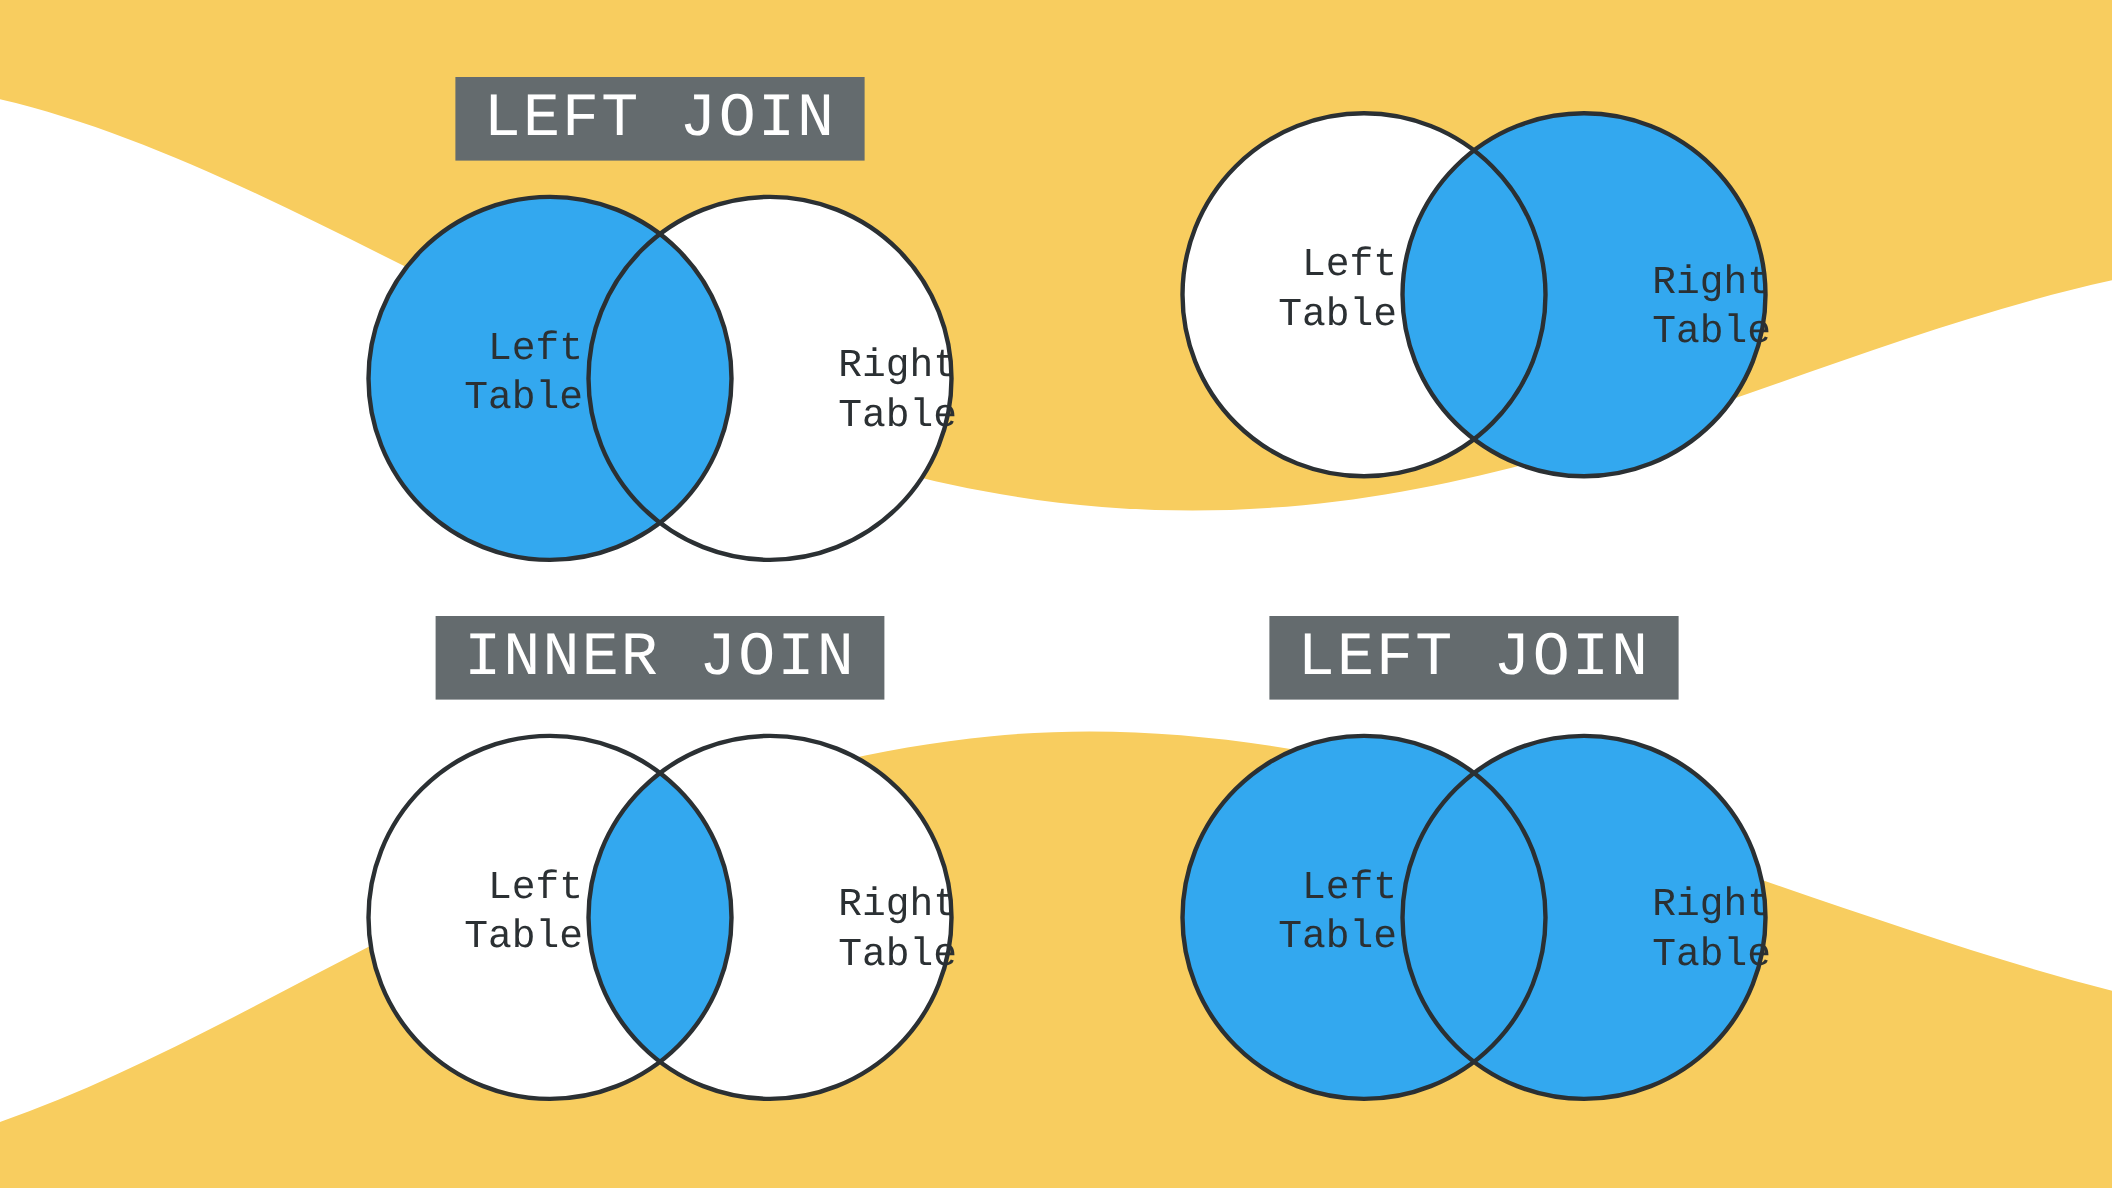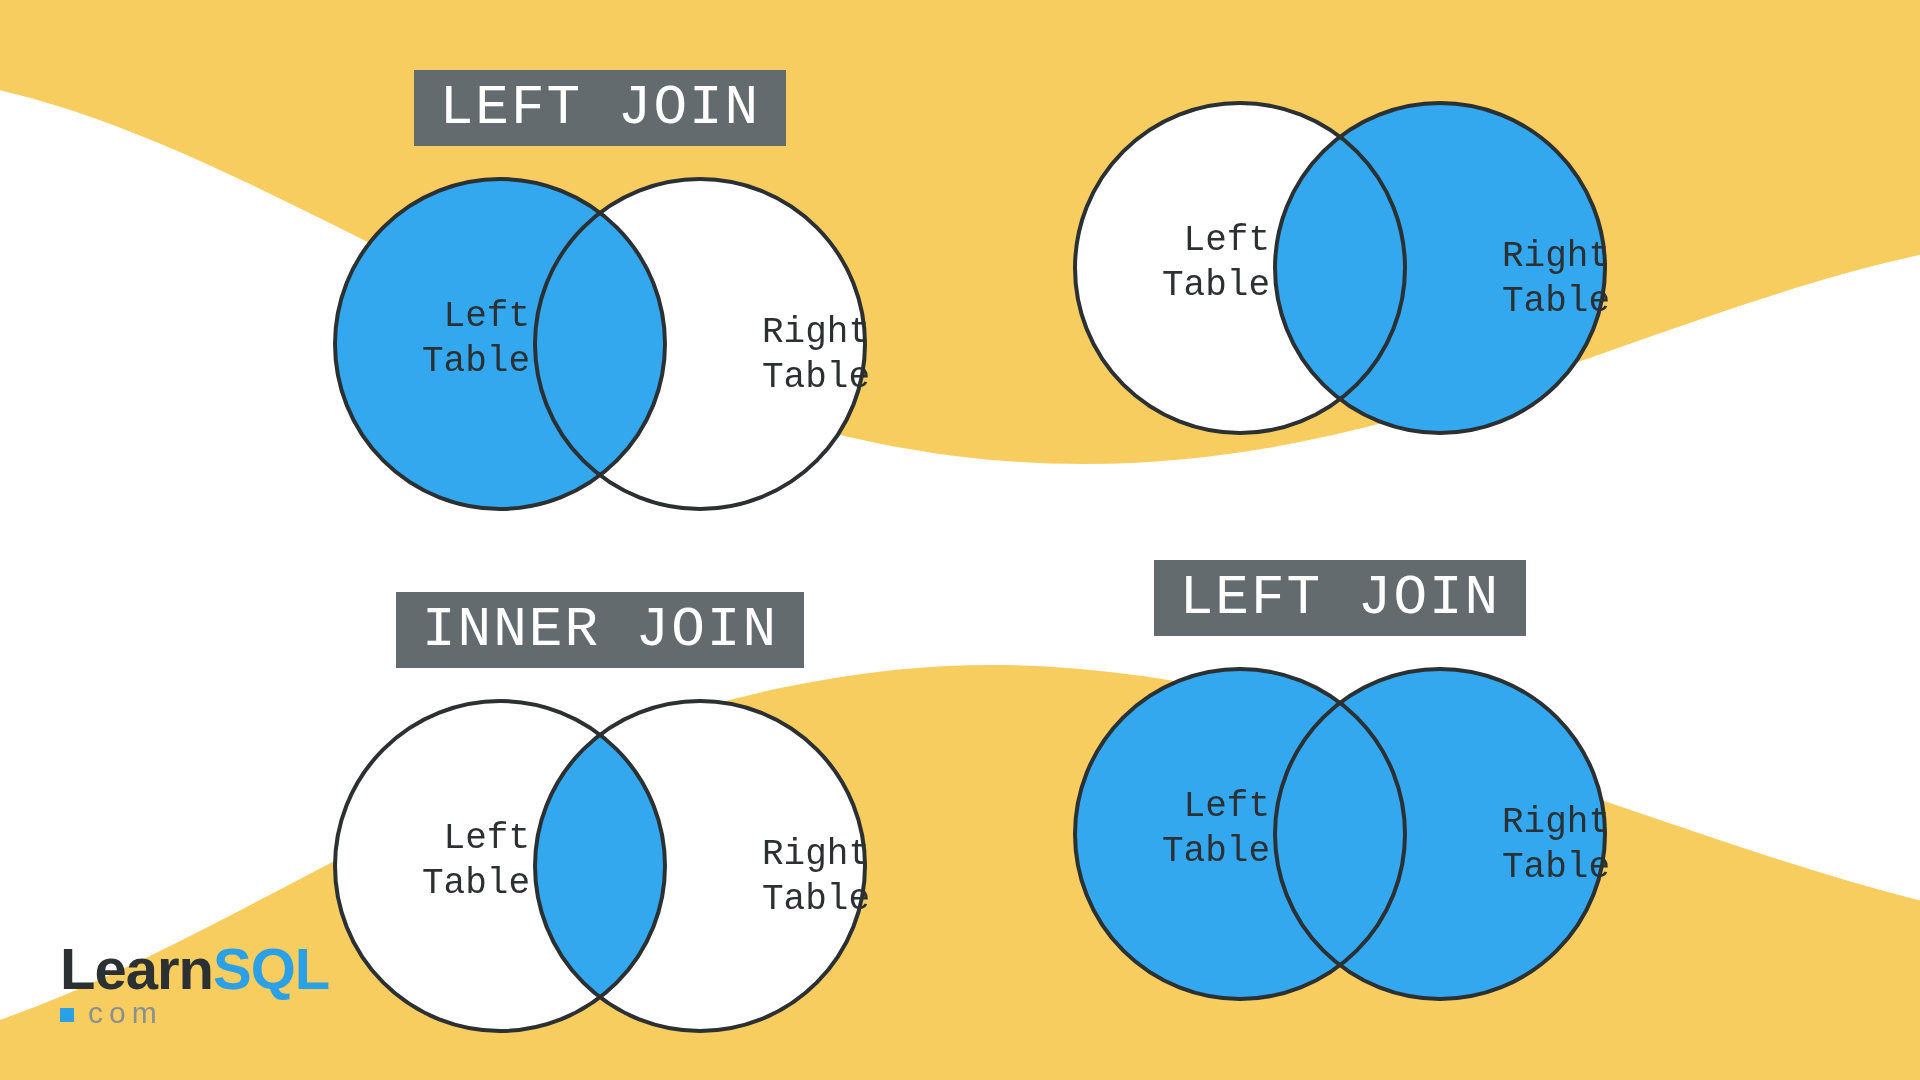--- a/index.html
+++ b/index.html
@@ -32,21 +32,21 @@
   }
 
   
   .quad {
     position: absolute;
     width: 720px;
     text-align: center;
   }
   .quad-left-join  { left: 240px; top: 70px; }
   .quad-right-join { left: 980px; top: 70px; }
-  .quad-inner-join { left: 240px; top: 560px; margin-top: 32px; }
+  .quad-inner-join { left: 240px; top: 560px; }
   .quad-full-join  { left: 980px; top: 560px; }
 
   .title-pill {
     display: inline-block;
     background: #646b6e;
     color: #ffffff;
     font-size: 56px;
     letter-spacing: 2px;
     padding: 6px 26px;
     font-family: "Courier New", Courier, monospace;
@@ -183,22 +183,14 @@
         <circle cx="260" cy="180" r="165" fill="none" stroke="#2b3033" stroke-width="4"></circle>
         <circle cx="460" cy="180" r="165" fill="none" stroke="#2b3033" stroke-width="4"></circle>
       </svg>
       <div class="circle-label lab-left">Left
 Table</div>
       <div class="circle-label lab-right">Right
 Table</div>
     </div>
   </div>
 
-  <div class="logo">
-    <div class="logo-line1">
-      <span class="logo-learn">Learn</span><span class="logo-sql">SQL</span>
-    </div>
-    <div class="logo-line2">
-      <span class="logo-dot"></span><span>com</span>
-    </div>
-  </div>
 
 </div>
 
 </body></html>

